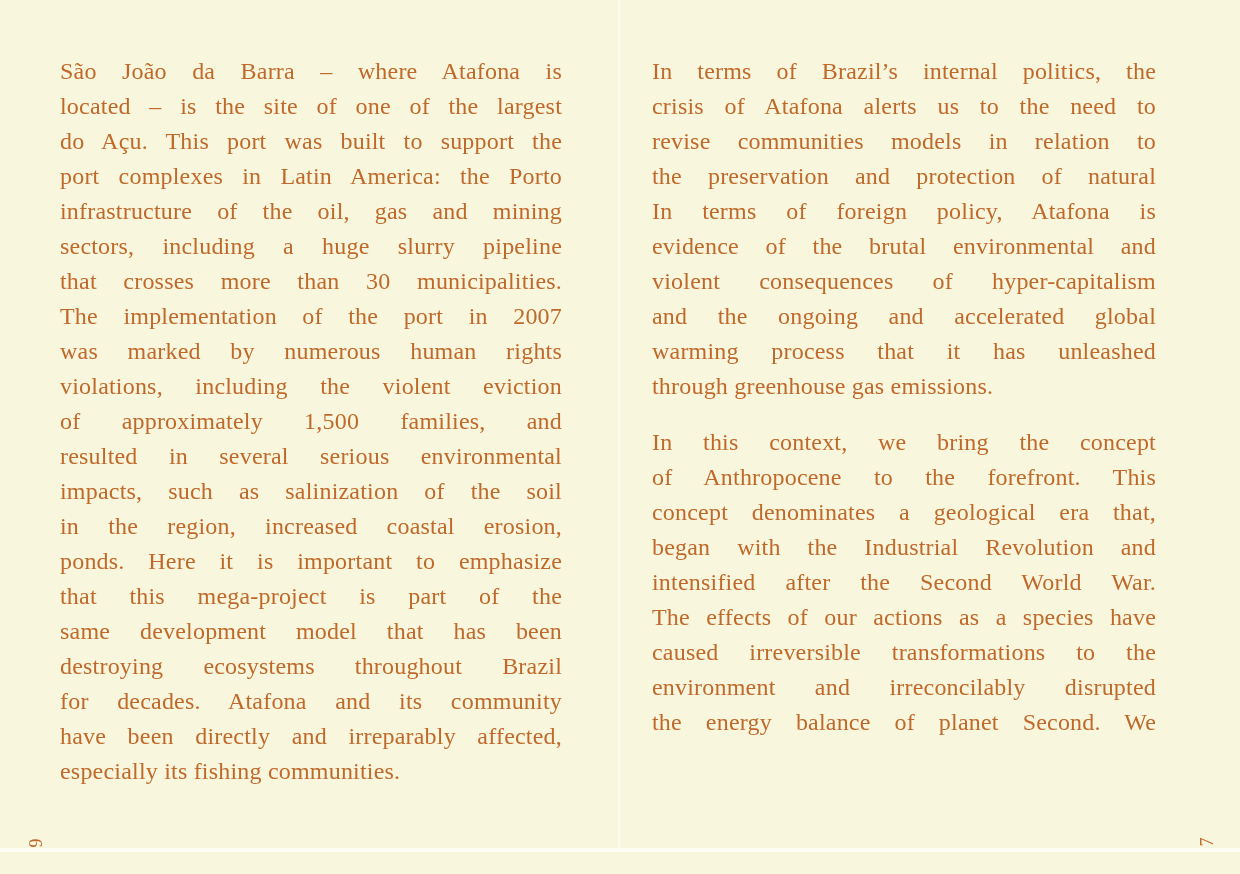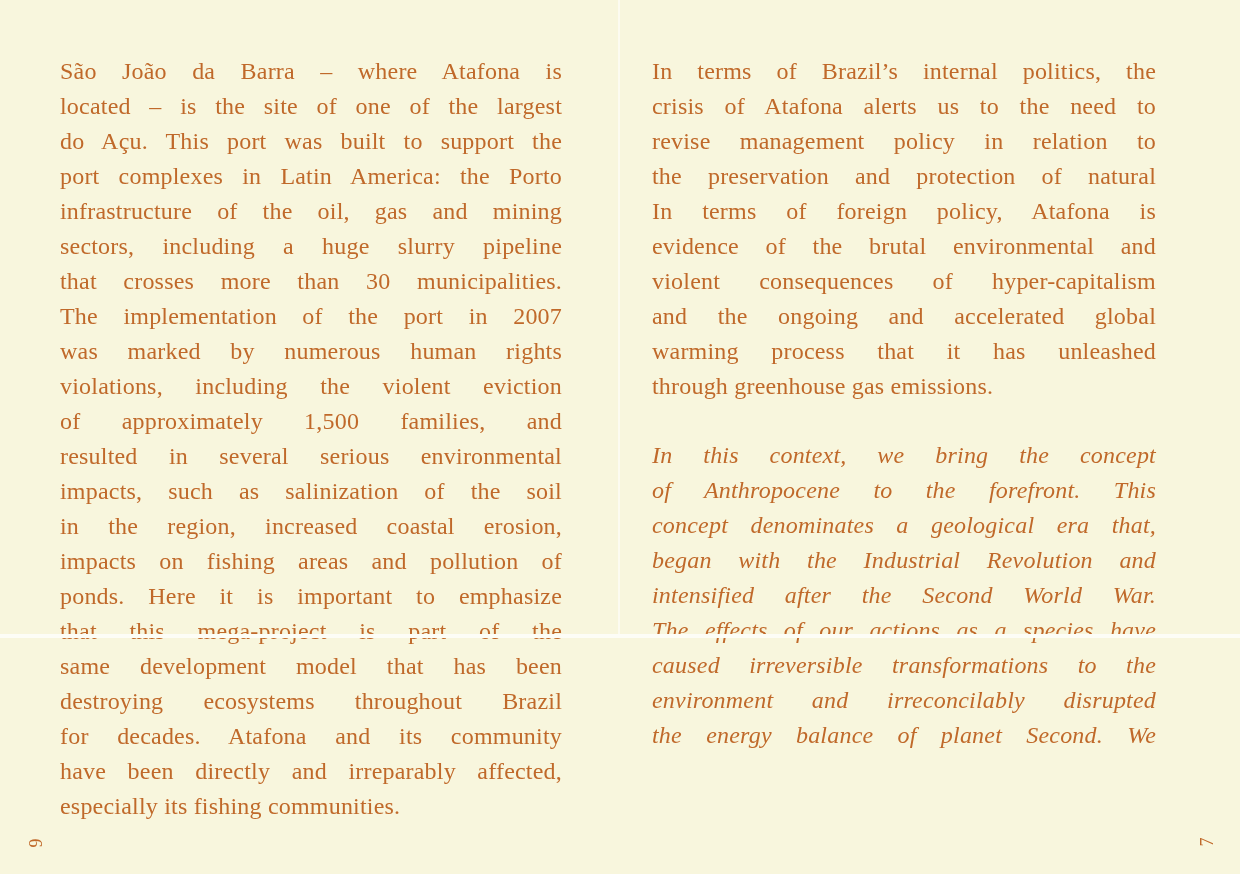--- a/index.html
+++ b/index.html
@@ -11,34 +11,34 @@
   html, body {
     width: 1240px;
     height: 874px;
     background: var(--paper);
     overflow: hidden;
     font-family: "Liberation Serif", "DejaVu Serif", serif;
   }
   .spread {
     position: relative;
     width: 1240px;
-    height: 638px;
+    height: 852px;
     background: var(--paper);
   }
   .text-col {
     position: absolute;
     top: 54px;
     color: var(--ink);
     font-size: 24px;
     line-height: 35px;
     letter-spacing: 0.2px;
   }
   .text-col.left  { left: 60px;  width: 502px; }
   .text-col.right { left: 652px; width: 504px; }
-  .para + .para { margin-top: 34px; font-style: italic; }
+  .para + .para { margin-top: 21px; }
   .line {
     text-align: justify;
     text-align-last: justify;
     white-space: normal;
   }
   .line.last { text-align-last: left; }
   .gutter {
     position: absolute;
     left: 618px;
     top: 0;
@@ -90,36 +90,35 @@
         <div class="line">infrastructure of the oil, gas and mining</div>
         <div class="line">sectors, including a huge slurry pipeline</div>
         <div class="line">that crosses more than 30 municipalities.</div>
         <div class="line">The implementation of the port in 2007</div>
         <div class="line">was marked by numerous human rights</div>
         <div class="line">violations, including the violent eviction</div>
         <div class="line">of approximately 1,500 families, and</div>
         <div class="line">resulted in several serious environmental</div>
         <div class="line">impacts, such as salinization of the soil</div>
         <div class="line">in the region, increased coastal erosion,</div>
-        <div class="line">impacts on fishing areas and pollution of</div>
         <div class="line">ponds. Here it is important to emphasize</div>
         <div class="line">that this mega-project is part of the</div>
         <div class="line">same development model that has been</div>
         <div class="line">destroying ecosystems throughout Brazil</div>
         <div class="line">for decades. Atafona and its community</div>
         <div class="line">have been directly and irreparably affected,</div>
         <div class="line last">especially its fishing communities.</div>
       </div>
     </div>
 
   <div class="text-col right">
       <div class="para">
         <div class="line">In terms of Brazil’s internal politics, the</div>
         <div class="line">crisis of Atafona alerts us to the need to</div>
-        <div class="line">revise management policy in relation to</div>
+        <div class="line">revise communities models in relation to</div>
         <div class="line">the preservation and protection of natural</div>
         <div class="line">In terms of foreign policy, Atafona is</div>
         <div class="line">evidence of the brutal environmental and</div>
         <div class="line">violent consequences of hyper-capitalism</div>
         <div class="line">and the ongoing and accelerated global</div>
         <div class="line">warming process that it has unleashed</div>
         <div class="line last">through greenhouse gas emissions.</div>
       </div>
       <div class="para">
         <div class="line">In this context, we bring the concept</div>

